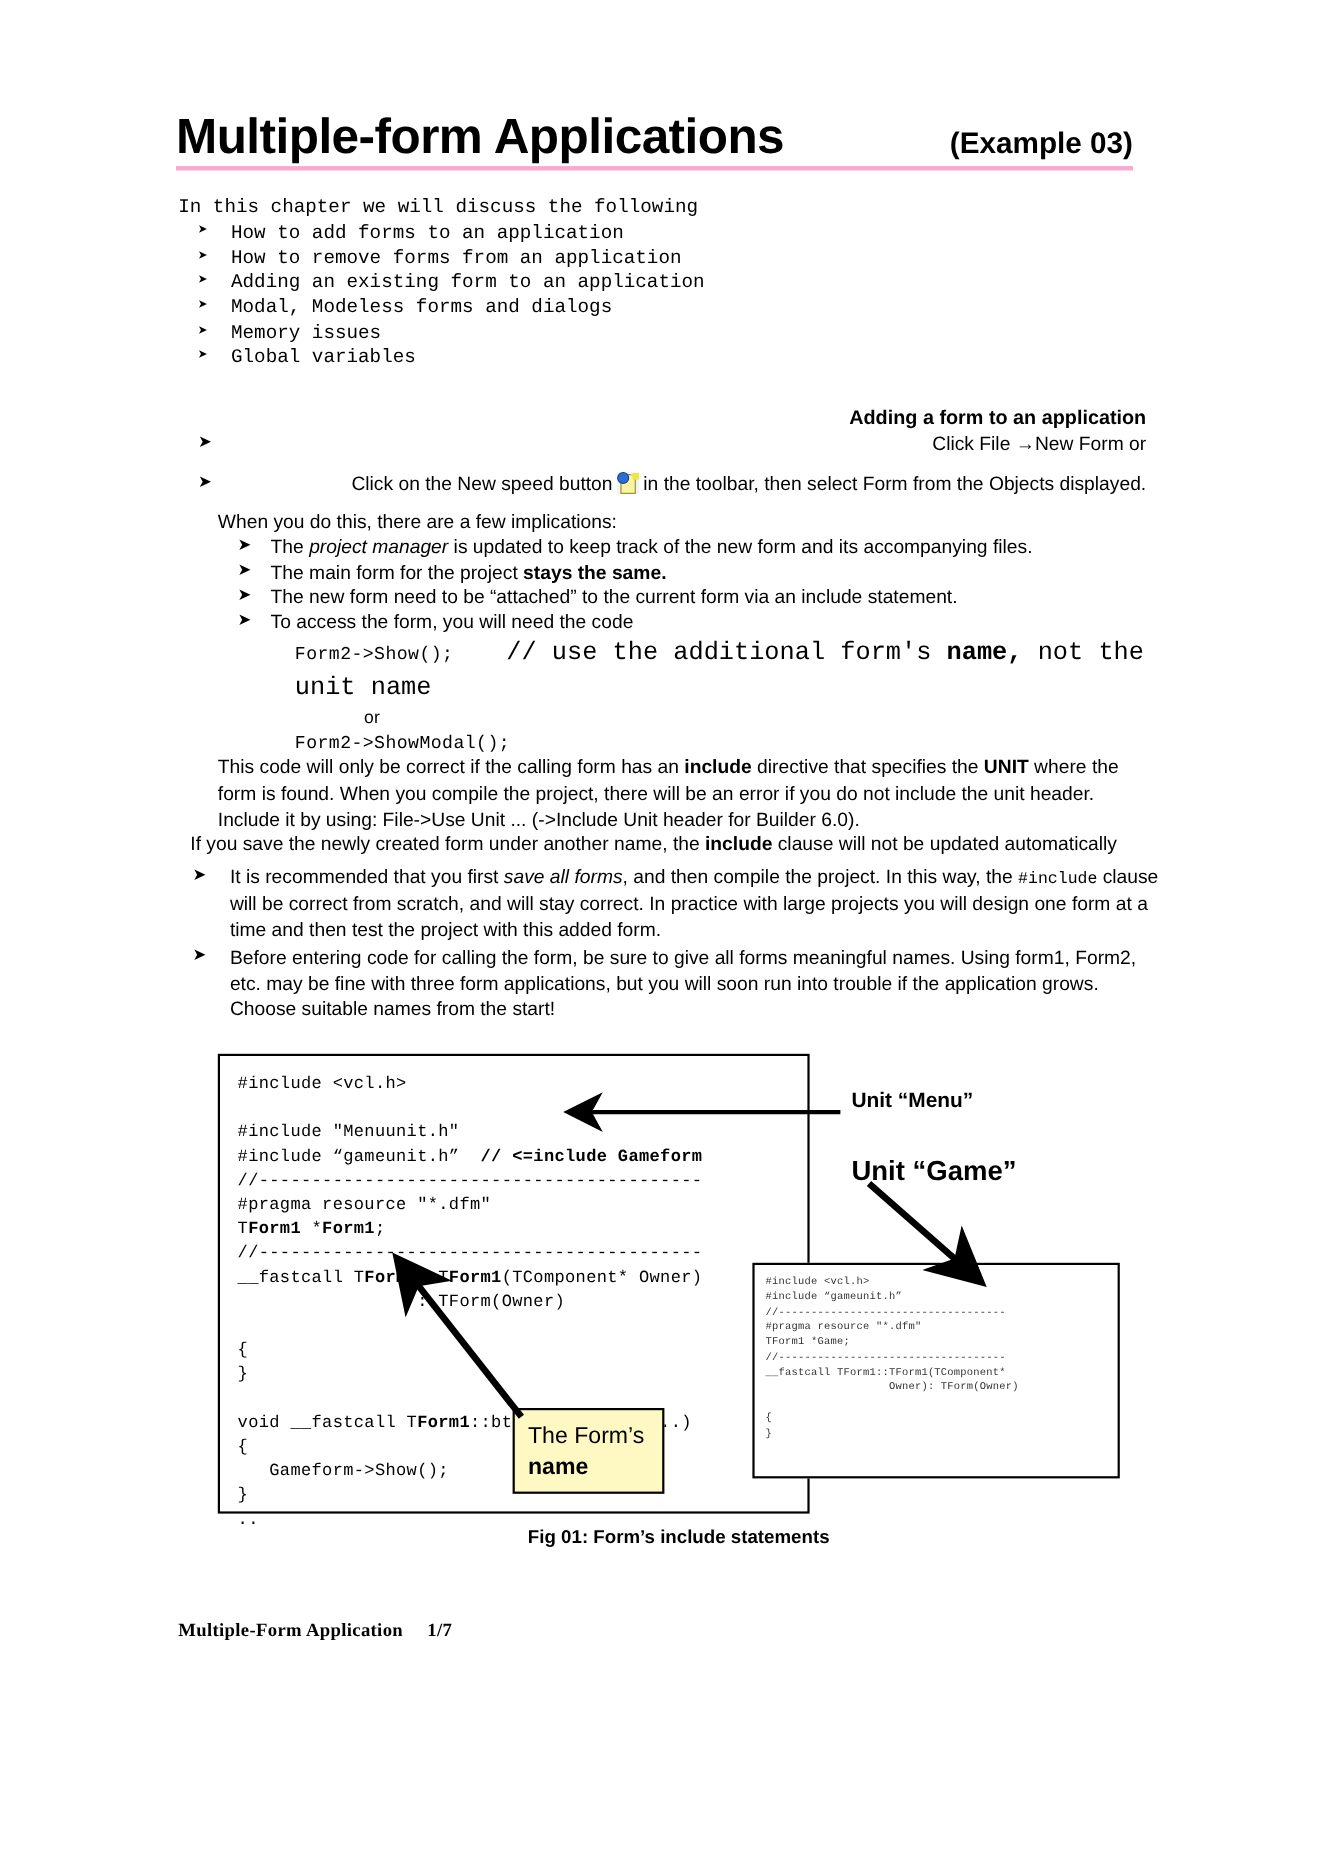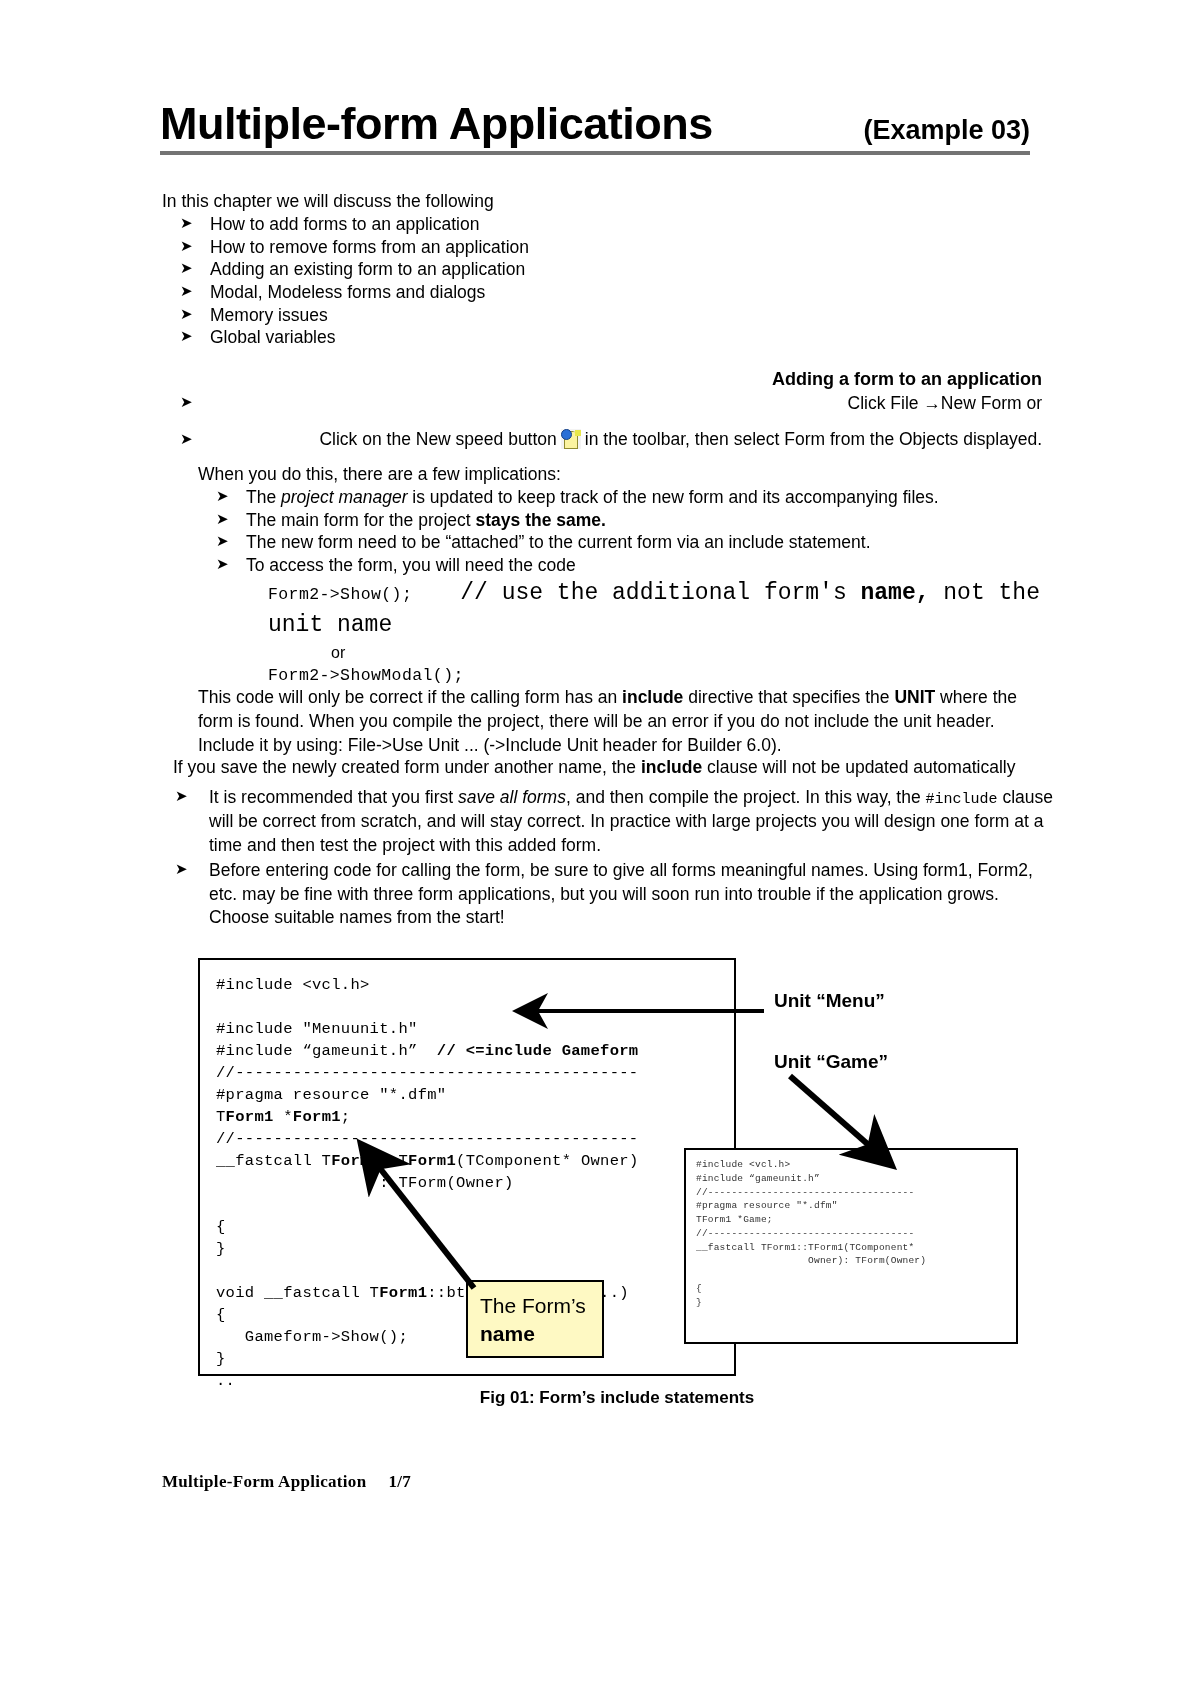--- a/index.html
+++ b/index.html
@@ -19,21 +19,21 @@
   }
   
   .title-row {
     position: absolute;
     left: 160px;
     top: 100px;
     width: 870px;
     display: flex;
     align-items: baseline;
     justify-content: space-between;
-    border-bottom: 4px solid #737373;
+    border-bottom: 4px solid #f9a8d4;
     padding-bottom: 2px;
   }
   .title-main {
     font-size: 45px;
     font-weight: bold;
     letter-spacing: -0.5px;
     line-height: 1.05;
   }
   .title-sub {
     font-size: 27px;
@@ -41,22 +41,23 @@
     padding-bottom: 3px;
   }
   
   .body-text {
     font-size: 17.5px;
     line-height: 1.33;
   }
   .intro {
     position: absolute;
     left: 162px;
-    top: 190px;
+    top: 178px;
     width: 880px;
+    font-family: Liberation Mono, monospace;
   }
   ul.bullets {
     list-style: none;
     margin: 0;
     padding: 0;
   }
   ul.bullets > li {
     position: relative;
     padding-left: 48px;
     margin: 0;
@@ -263,21 +264,21 @@
     left: 576px;
     top: 32px;
     font-size: 19px;
     font-weight: bold;
     z-index: 6;
   }
   .label-game {
     position: absolute;
     left: 576px;
     top: 93px;
-    font-size: 19px;
+    font-size: 25px;
     font-weight: bold;
     z-index: 6;
   }
 
   .fig-caption {
     position: absolute;
     left: 0;
     top: 430px;
     width: 838px;
     text-align: center;

